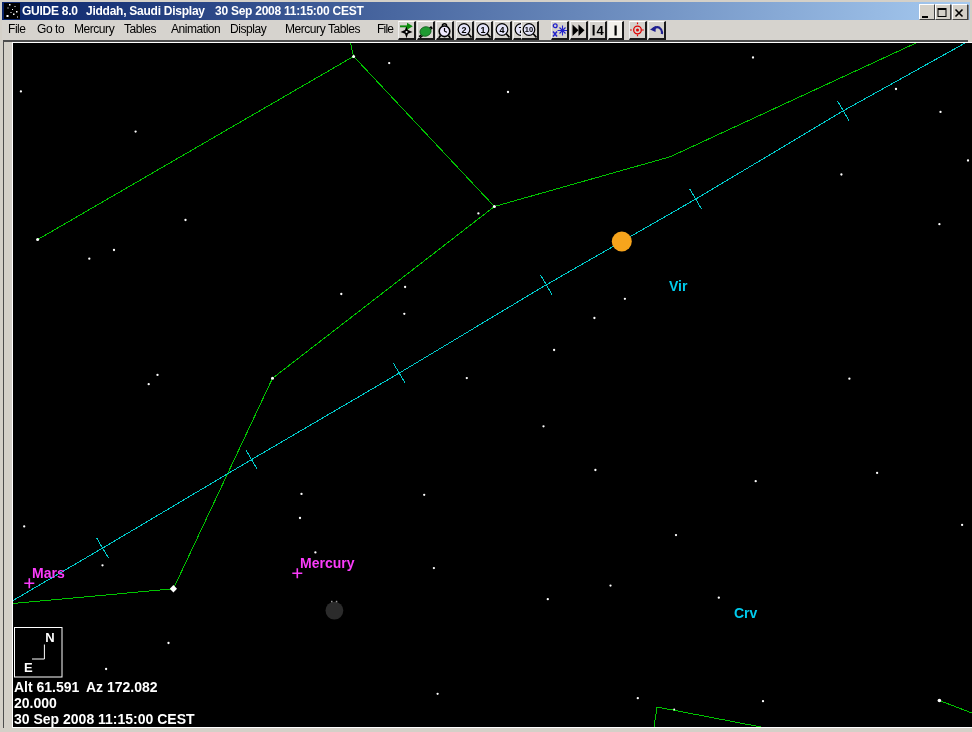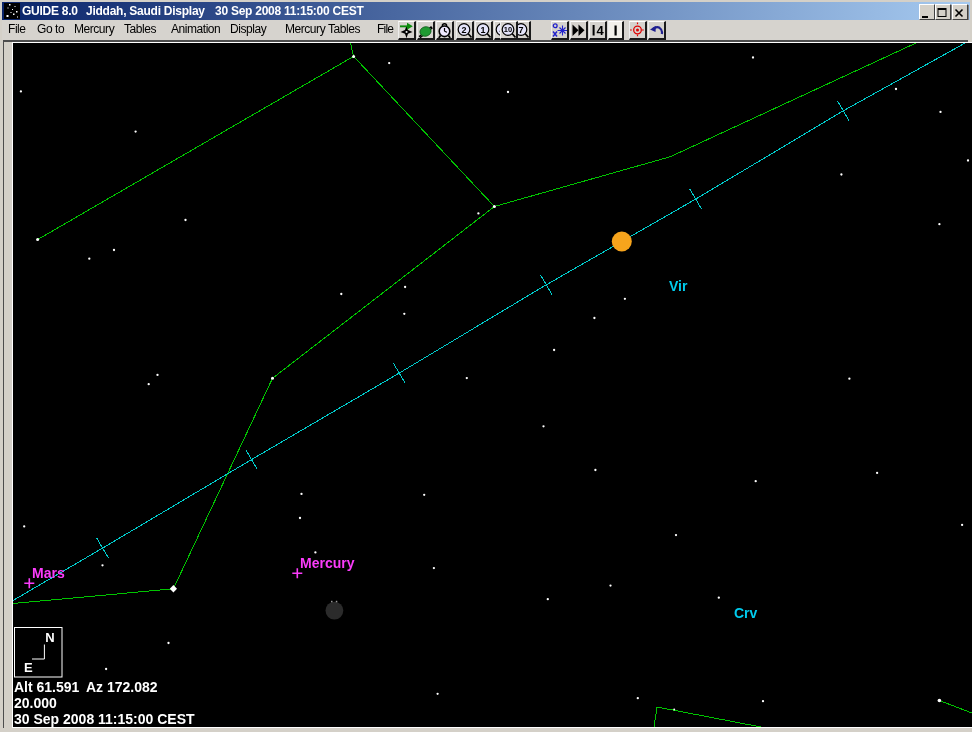--- a/index.html
+++ b/index.html
@@ -83,21 +83,21 @@
 <div class="tb" style="left:493.5px;width:15px"><svg width="15" height="16">
 <path d="M11 11.5 L14.5 15.5" stroke="#000" stroke-width="1.6"></path>
 <circle cx="7" cy="7.5" r="5.8" fill="#e4e4fa" stroke="#000" stroke-width="1.2"></circle>
 <text x="7" y="10.6" font-size="9" font-weight="bold" text-anchor="middle" fill="#000">4</text>
     </svg></div>
 <div class="tb" style="left:512.5px;width:15px"><svg width="15" height="16">
 <path d="M11 11.5 L14.5 15.5" stroke="#000" stroke-width="1.6"></path>
 <circle cx="7" cy="7.5" r="5.8" fill="#e4e4fa" stroke="#000" stroke-width="1.2"></circle>
 <text x="7" y="10.6" font-size="9" font-weight="bold" text-anchor="middle" fill="#000">7</text>
     </svg></div>
-<div class="tb" style="left:500px;width:15px"><svg width="15" height="16">
+<div class="tb" style="left:521px;width:15px"><svg width="15" height="16">
 <path d="M11 11.5 L14.5 15.5" stroke="#000" stroke-width="1.6"></path>
 <circle cx="7" cy="7.5" r="5.8" fill="#e4e4fa" stroke="#000" stroke-width="1.2"></circle>
 <text x="7" y="10.3" font-size="7.5" font-weight="bold" text-anchor="middle" fill="#000">10</text>
     </svg></div>
 <div class="tb" style="left:550.5px;width:15px"><svg width="15" height="16">
 <circle cx="3.2" cy="3.8" r="1.9" fill="none" stroke="#2222cc" stroke-width="1.3"></circle>
 <path d="M1 9.5 L5 14.5 M5 9.5 L1 14.5" stroke="#2222cc" stroke-width="1.5"></path>
 <path d="M10.5 3.5 L10.5 13.5 M5.5 8.5 L15 8.5 M7.5 5.5 L13.5 11.5 M13.5 5.5 L7.5 11.5" stroke="#2222cc" stroke-width="1.1"></path>
     </svg></div>
 <div class="tb" style="left:569.5px;width:15px"><svg width="15" height="16">

